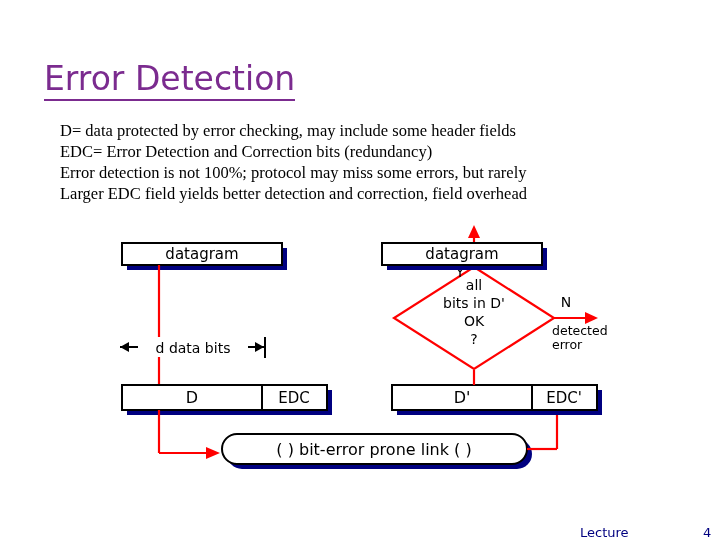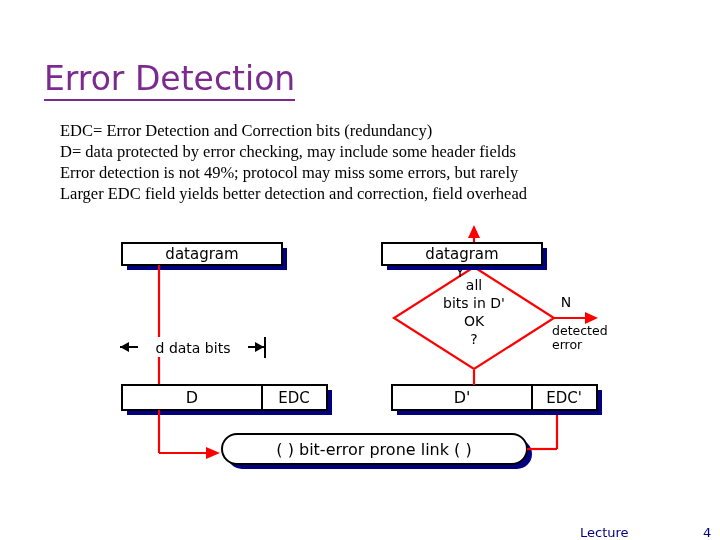--- a/index.html
+++ b/index.html
@@ -78,23 +78,23 @@
   }
 </style>
 </head>
 <body>
 
 <div class="slide">
 
   <div class="title">Error Detection</div>
 
   <div class="bullets">
+    <div>D= data protected by error checking, may include some header fields</div>
     <div>EDC= Error Detection and Correction bits (redundancy)</div>
-    <div>D= data protected by error checking, may include some header fields</div>
-    <div>Error detection is not 49%; protocol may miss some errors, but rarely</div>
+    <div>Error detection is not 100%; protocol may miss some errors, but rarely</div>
     <div>Larger EDC field yields better detection and correction, field overhead</div>
   </div>
 
   <div class="figure">
     <svg width="540" height="265" viewBox="0 0 540 265" xmlns="http://www.w3.org/2000/svg">
 
       <rect x="25" y="23" width="160" height="22" fill="#000080"></rect>
       <rect x="20" y="18" width="160" height="22" fill="#ffffff" stroke="#000000" stroke-width="2"></rect>
       <text class="fig-text" x="100" y="34" font-size="15" text-anchor="middle">datagram</text>
 

